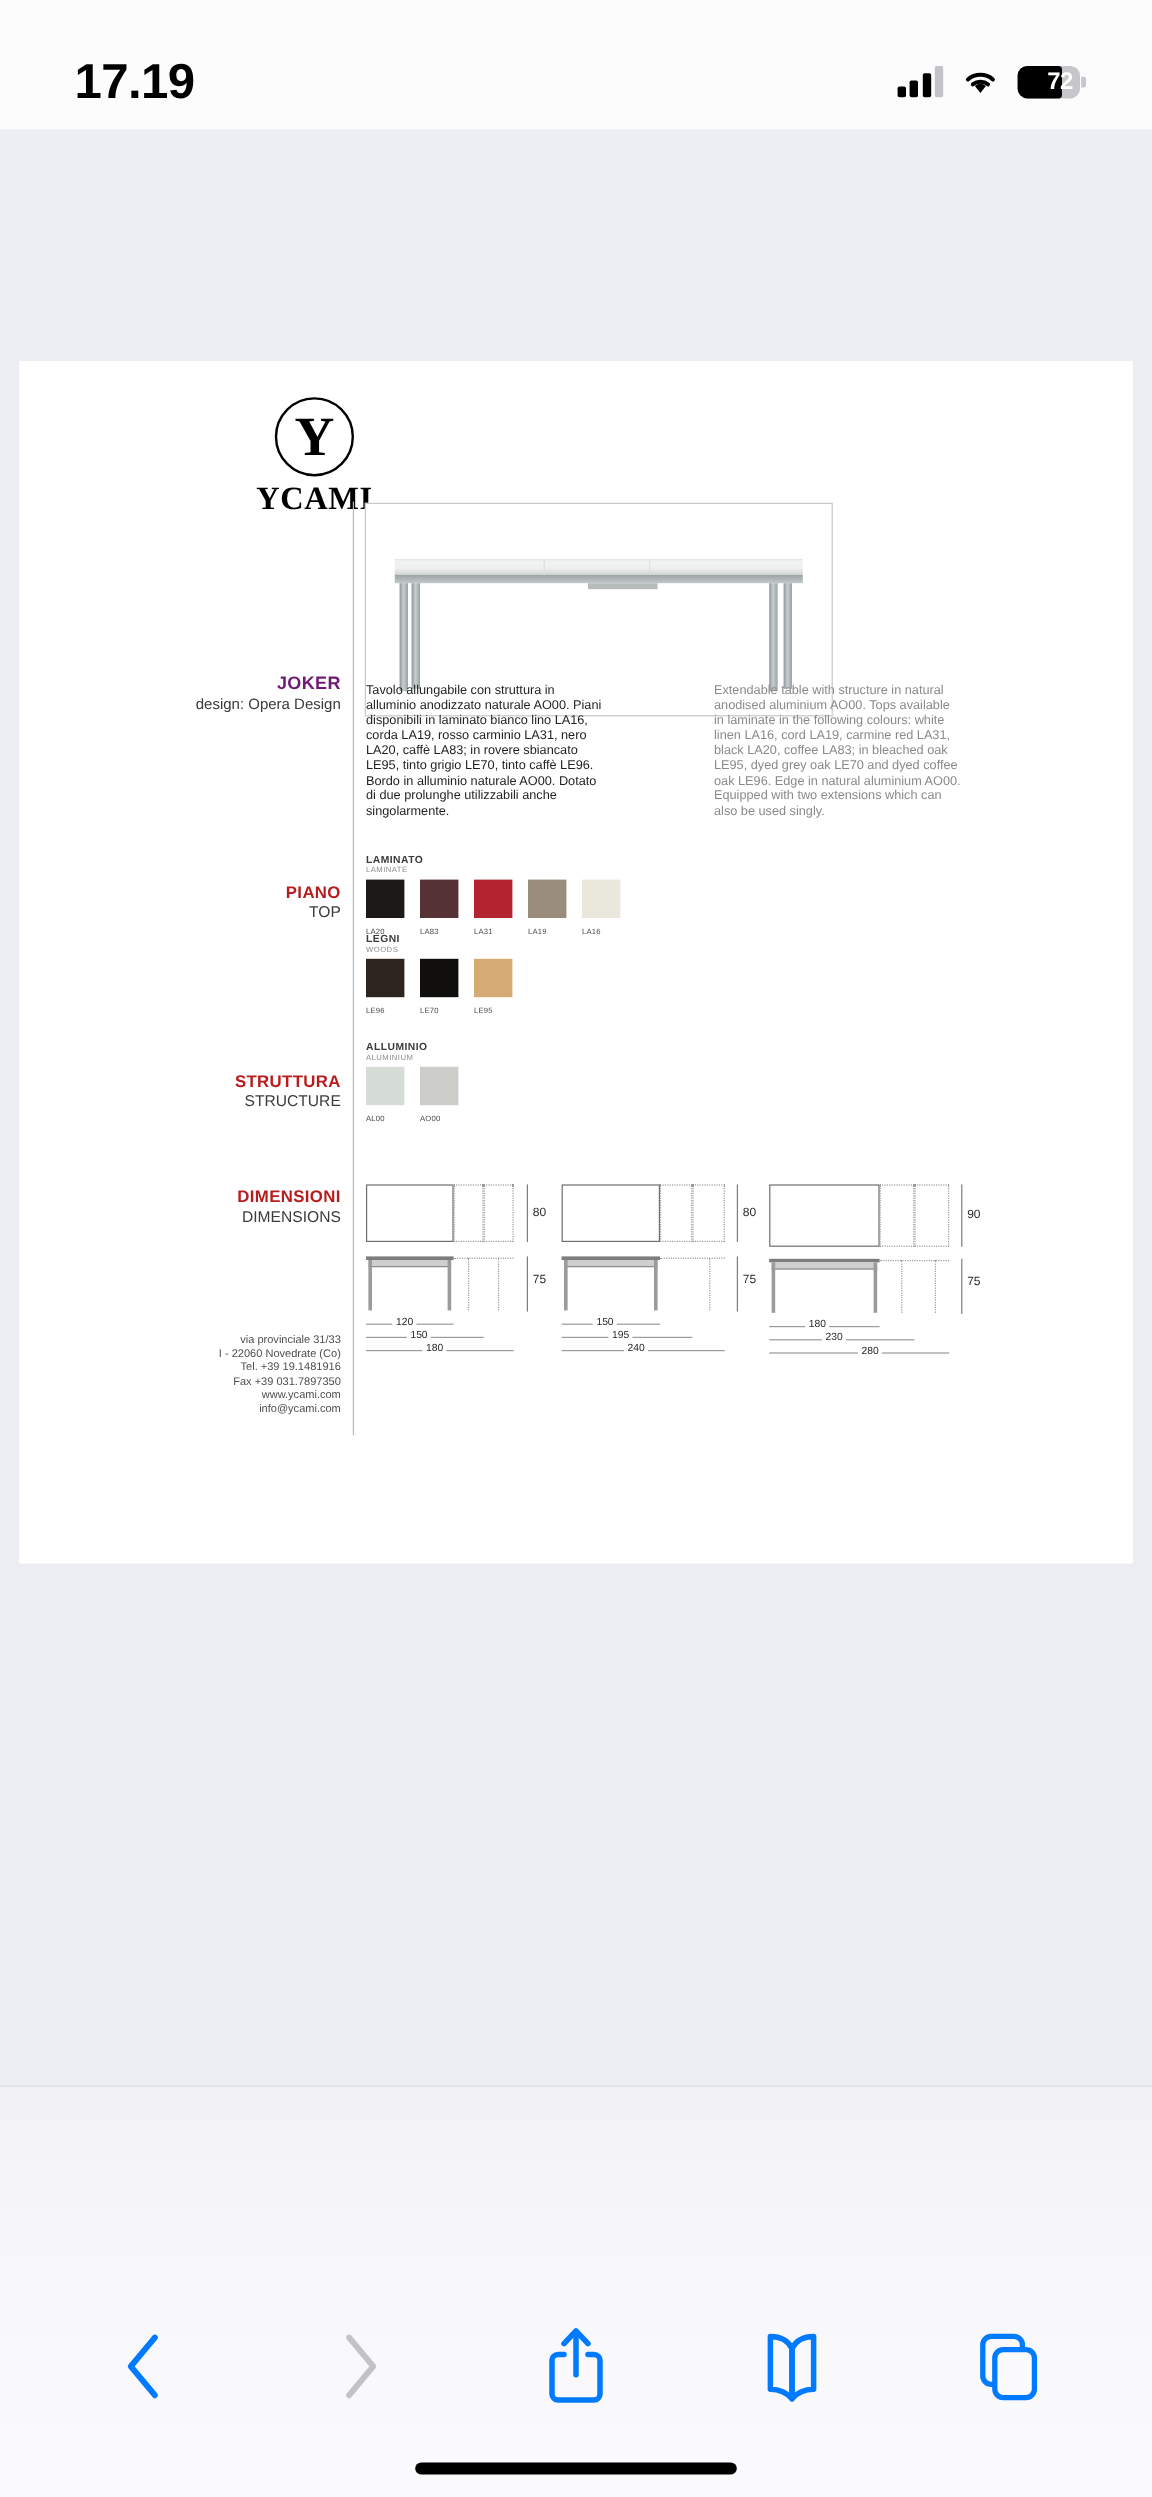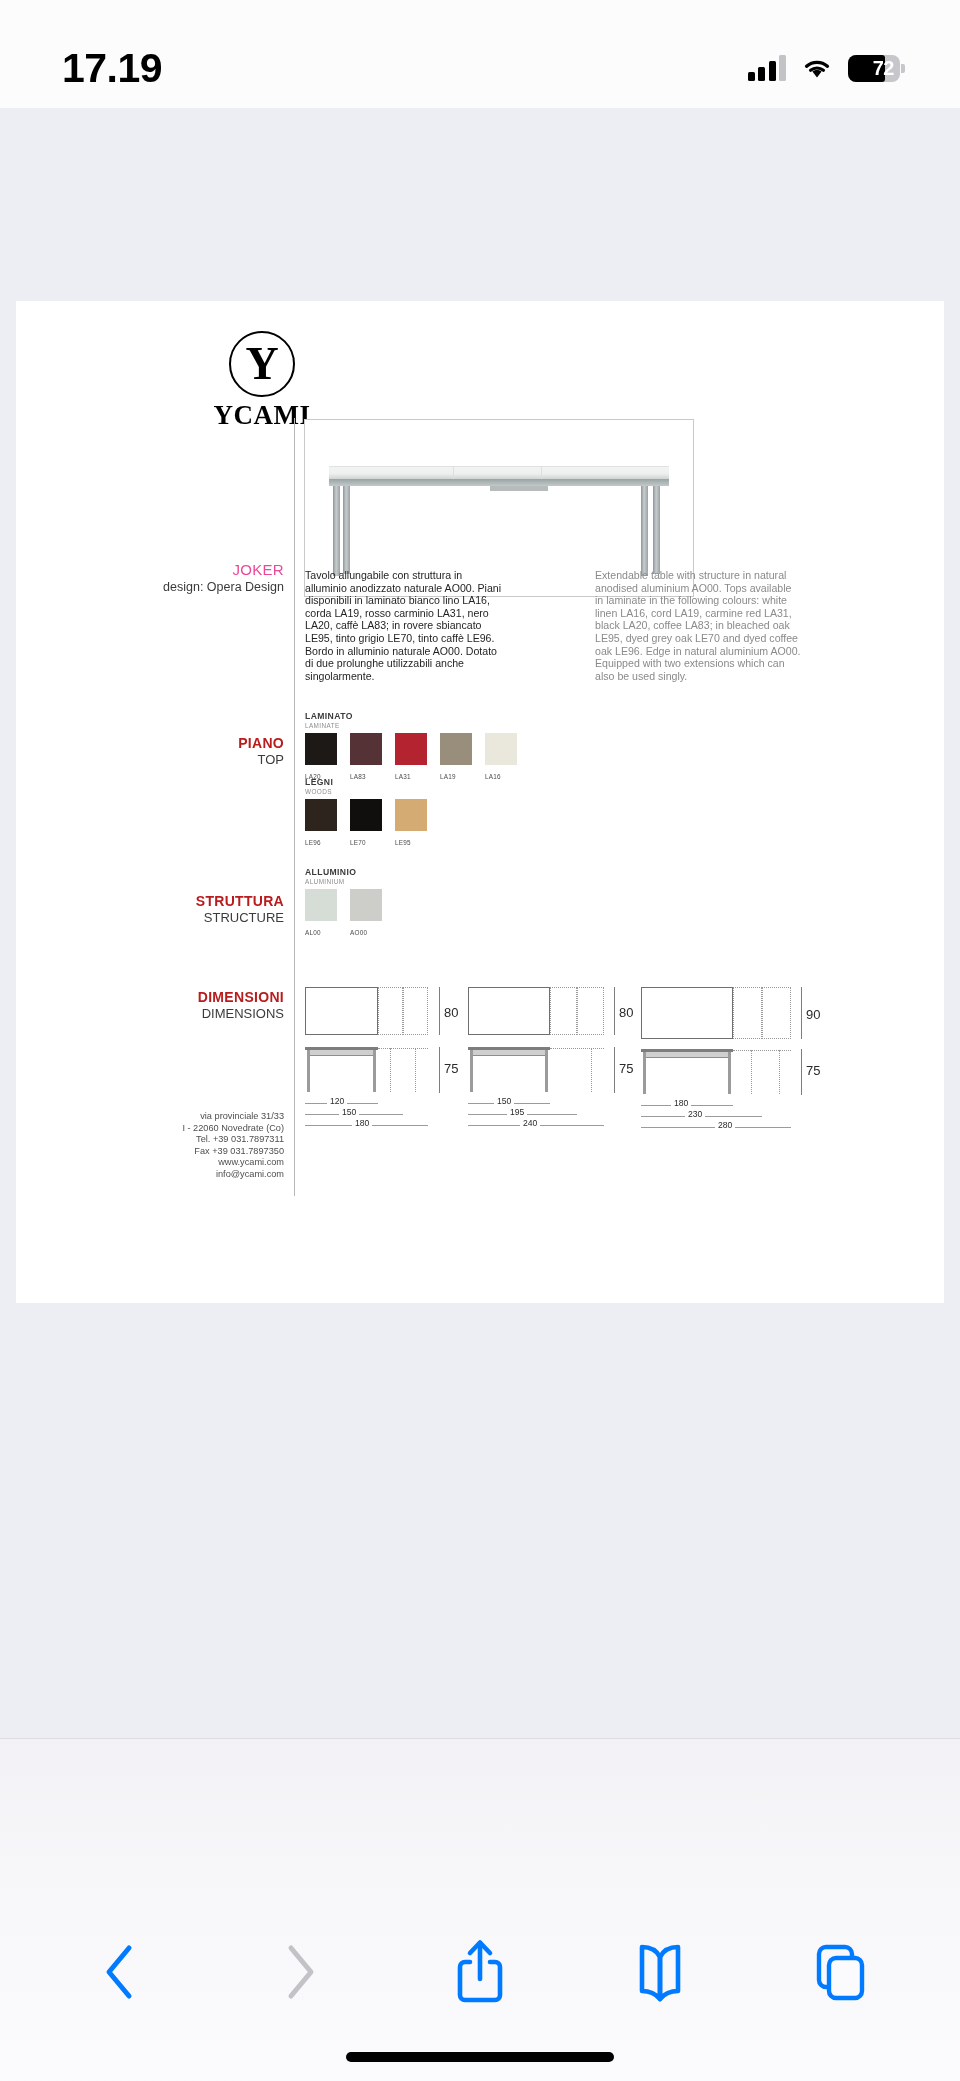--- a/index.html
+++ b/index.html
@@ -88,21 +88,21 @@
     position: absolute; width: 7px;
     background: linear-gradient(to right,#8d9697,#c8cdce 45%,#9aa2a3);
   }
   .tbl-ext {
     position: absolute; left: 185px; top: 66px; width: 58px; height: 5px;
     background: #b6bcbc;
   }
 
   
   .title-block { position: absolute; left: 60px; top: 260px; width: 208px; text-align: right; }
-  .title-main { font-size: 15px; font-weight: 400; color: #ec4899; letter-spacing: 0.3px; }
+  .title-main { font-size: 15px; font-weight: 700; color: #701a75; letter-spacing: 0.3px; }
   .title-sub { font-size: 12.5px; color: #3a3a3a; margin-top: 2px; }
 
   .desc-it {
     position: absolute; left: 289px; top: 268px; width: 200px;
     font-size: 10.6px; line-height: 12.6px; color: #1f1f1f; text-align: left;
   }
   .desc-en {
     position: absolute; left: 579px; top: 268px; width: 207px;
     font-size: 10.6px; line-height: 12.6px; color: #8a8a8a; text-align: left;
   }
@@ -127,21 +127,21 @@
   
   .dimgroup { position: absolute; }
   .dplan { position: absolute; border: 1px solid #6f6f6f; background: #fff; }
   .dplan-ext { position: absolute; border: 1.2px dotted #9a9a9a; }
   .delev-top { position: absolute; background: #7d7d7d; }
   .delev-apron { position: absolute; background: #cfcfcf; border-bottom: 1px solid #8d8d8d; }
   .dleg { position: absolute; background: #9b9b9b; width: 3px; }
   .ddot-v { position: absolute; border-left: 1.2px dotted #9a9a9a; }
   .ddot-h { position: absolute; border-top: 1.2px dotted #9a9a9a; }
   .dim-vline { position: absolute; width: 1px; background: #7d7d7d; }
-  .dim-vlabel { position: absolute; font-size: 13px; color: #2a2a2a; }
+  .dim-vlabel { position: absolute; font-size: 10px; color: #2a2a2a; }
   .dim-hline { position: absolute; height: 1px; background: #9b9b9b; }
   .dim-hlabel {
     position: absolute; font-size: 8.6px; color: #2a2a2a; text-align: center;
     background: #fff; padding: 0 3px;
   }
 
   
   .footer {
     position: absolute; left: 60px; top: 810px; width: 208px; text-align: right;
     font-size: 9.2px; line-height: 11.6px; color: #4e4e4e;
@@ -384,21 +384,21 @@
         <div class="dim-hlabel" style="left:30px;top:111px">180</div>
         <div class="dim-hline" style="left:0;top:129px;width:121px"></div>
         <div class="dim-hlabel" style="left:44px;top:122px">230</div>
         <div class="dim-hline" style="left:0;top:140px;width:150px"></div>
         <div class="dim-hlabel" style="left:74px;top:133px">280</div>
       </div>
 
       <div class="footer">
         <div>via provinciale 31/33</div>
         <div>I - 22060 Novedrate (Co)</div>
-        <div>Tel.  +39 031.7897311</div>
+        <div>Tel.  +39 19.1481916</div>
         <div>Fax +39 031.7897350</div>
         <div>www.ycami.com</div>
         <div>info@ycami.com</div>
       </div>
 
     </div>
   </div>
 
   <div class="chrome">
 

